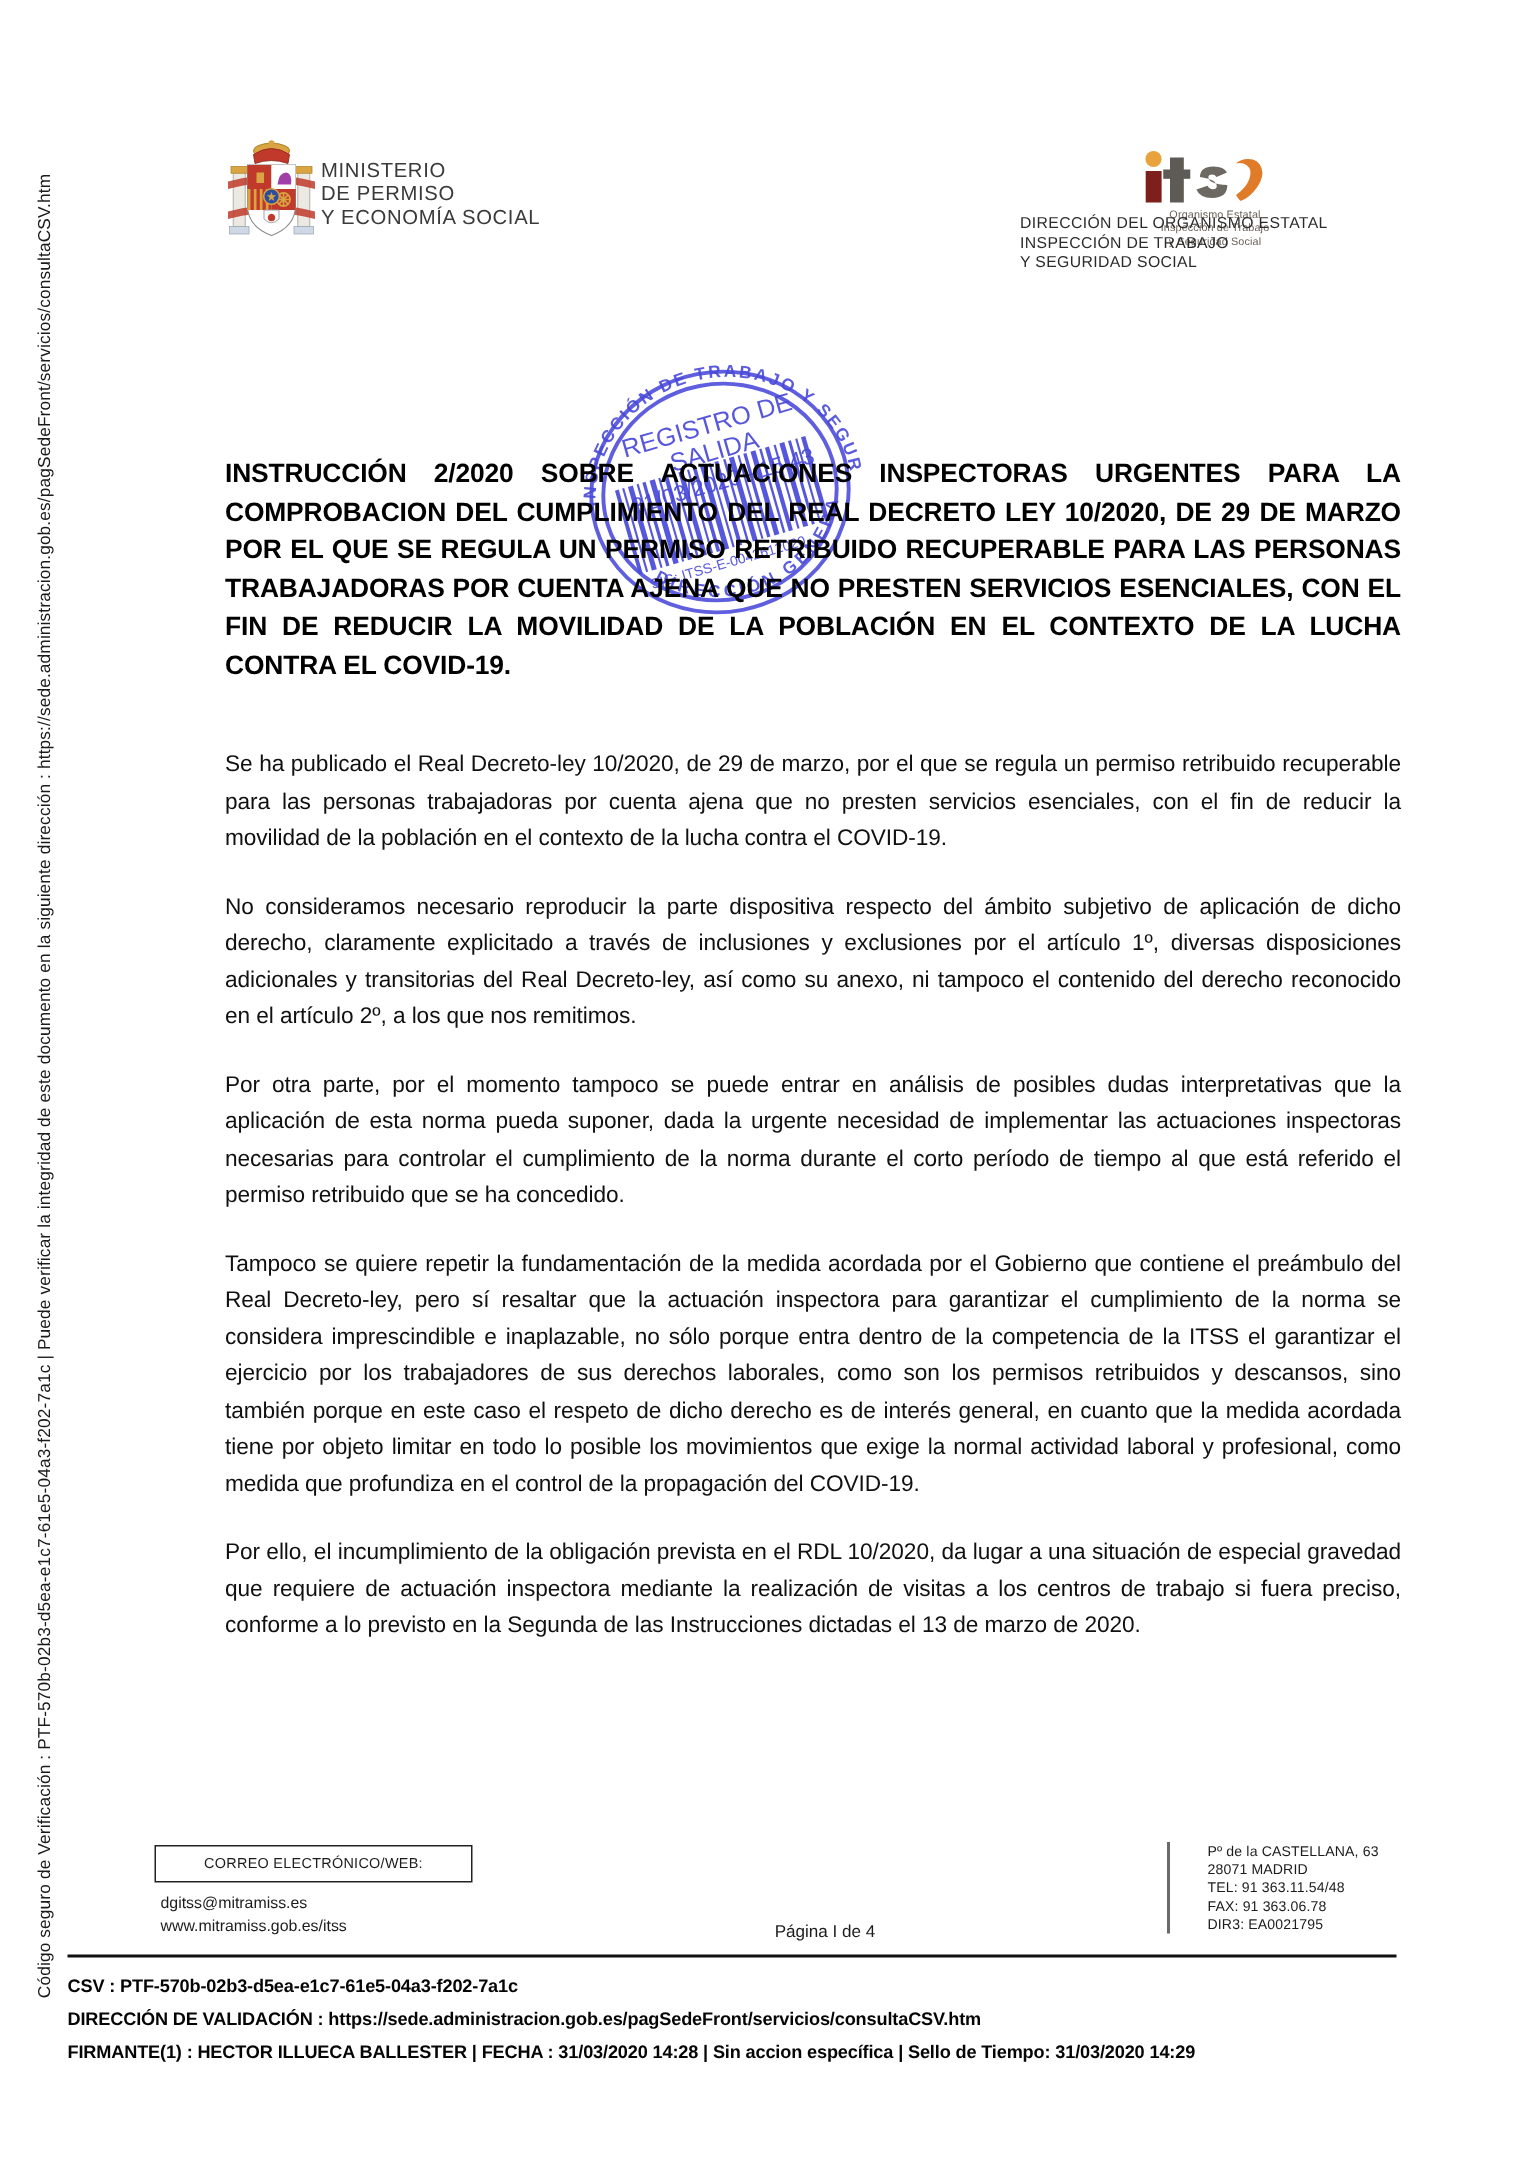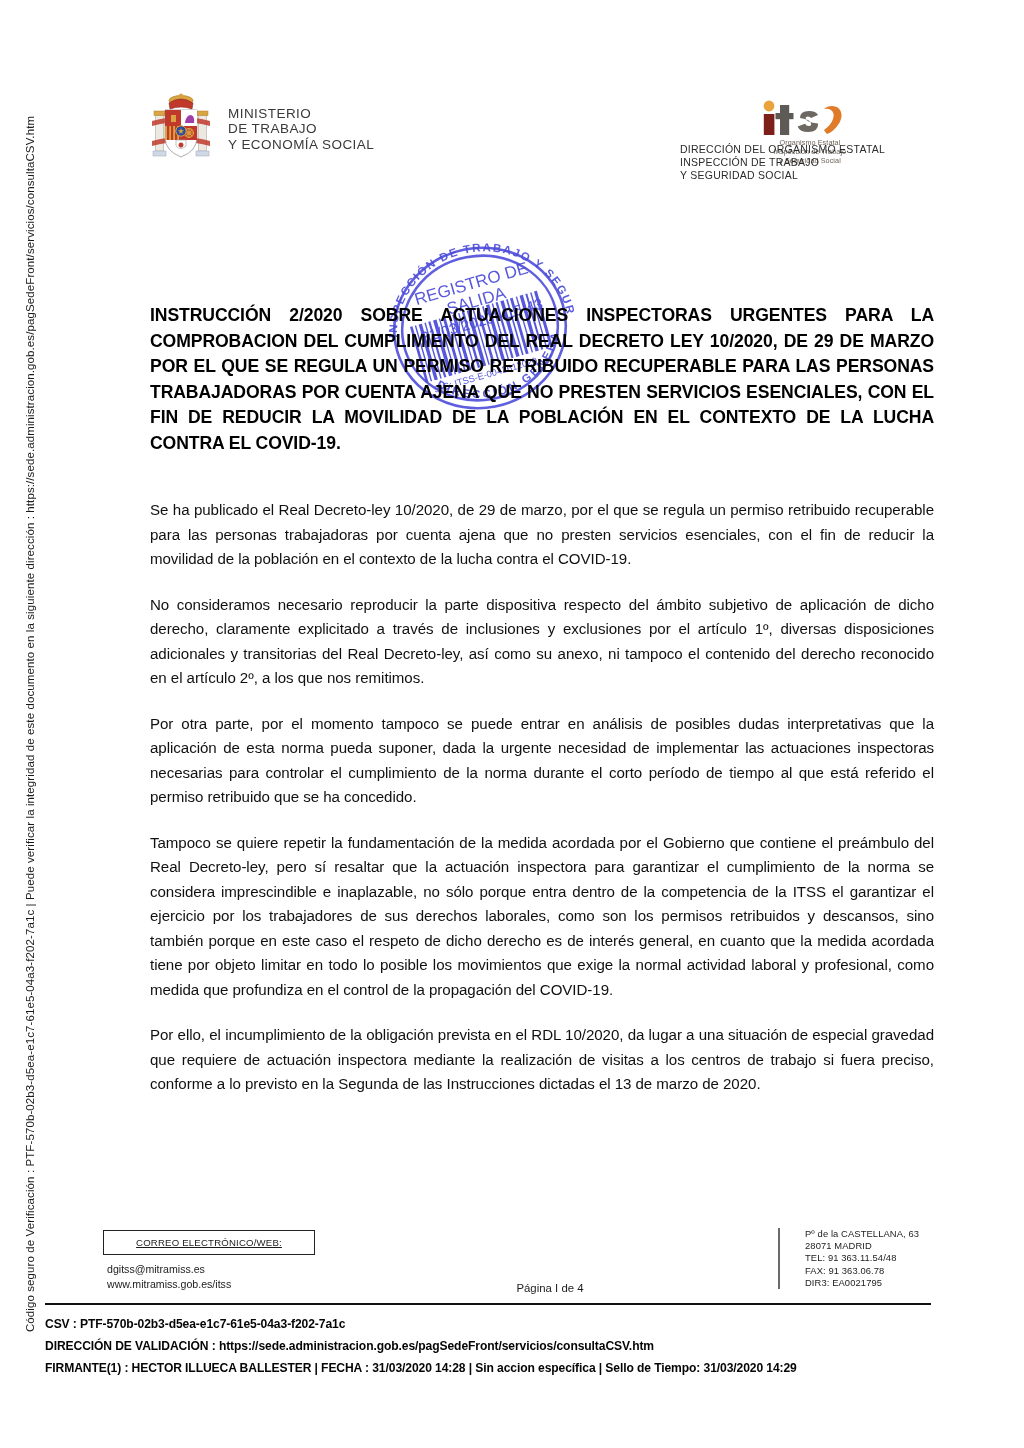--- a/index.html
+++ b/index.html
@@ -38,21 +38,21 @@
     position: absolute;
     left: 60px; top: 0;
     width: 964px; height: 1448px;
   }
 
   
   #header { position: absolute; left: 0; top: 0; width: 964px; height: 200px; }
 
   #ministerio-logo {
     position: absolute; left: 90px; top: 93px;
-    display: flex; align-items: center; gap: 16px;
+    display: flex; align-items: center; gap: 2px;
   }
   #ministerio-logo .coat { width: 62px; height: 72px; display:block; }
   #ministerio-logo .ministry-text {
     font-size: 13.5px; line-height: 15.5px;
     letter-spacing: 0.45px;
     color: #3a3a3a;
     font-family: "Liberation Sans", sans-serif;
   }
 
   #itss-logo {
@@ -118,21 +118,20 @@
   #footer { position: absolute; left: 0; top: 1215px; width: 964px; }
 
   #correo-box {
     position: absolute; left: 43px; top: 15px;
     width: 212px; height: 25px;
     border: 1px solid #222;
     display: flex; align-items: center; justify-content: center;
     font-size: 9.6px;
     letter-spacing: 0.2px;
     color: #1c1c1c;
-    text-decoration: underline;
   }
   #correo-links {
     position: absolute; left: 47px; top: 47px;
     font-size: 10.6px; line-height: 14.5px;
     color: #1c1c1c;
   }
   #correo-links .mail { display:block; }
   #correo-links .web { display:block; }
 
   #page-number {
@@ -214,21 +213,21 @@
         </g>
 
         <path d="M26 47 H36 V53 Q31 58 26 53 Z" fill="#ffffff" stroke="#9a9a9a" stroke-width=".6"></path>
         <path d="M31 49.5 a2.5 2.5 0 1 0 0.01 0" fill="#c0392b"></path>
 
         <circle cx="31" cy="38" r="5.2" fill="#2b4da0" stroke="#d9a441" stroke-width="1"></circle>
         <path d="M31 35 l.8 2.2 h2.3 l-1.9 1.5 .7 2.3 -1.9-1.4 -1.9 1.4 .7-2.3 -1.9-1.5 h2.3 Z" fill="#d9a441"></path>
       </svg>
       <div class="ministry-text">
         <div>MINISTERIO</div>
-        <div>DE TRABAJO</div>
+        <div>DE PERMISO</div>
         <div>Y ECONOMÍA SOCIAL</div>
       </div>
     </div>
 
     <div id="itss-logo">
       <svg class="itss-word" width="108" height="40" viewBox="0 0 108 40">
 
         <circle cx="13" cy="8" r="5.4" fill="#e8a33d"></circle>
         <rect x="7.8" y="16" width="10.6" height="21" fill="#7d1f1a"></rect>
 

